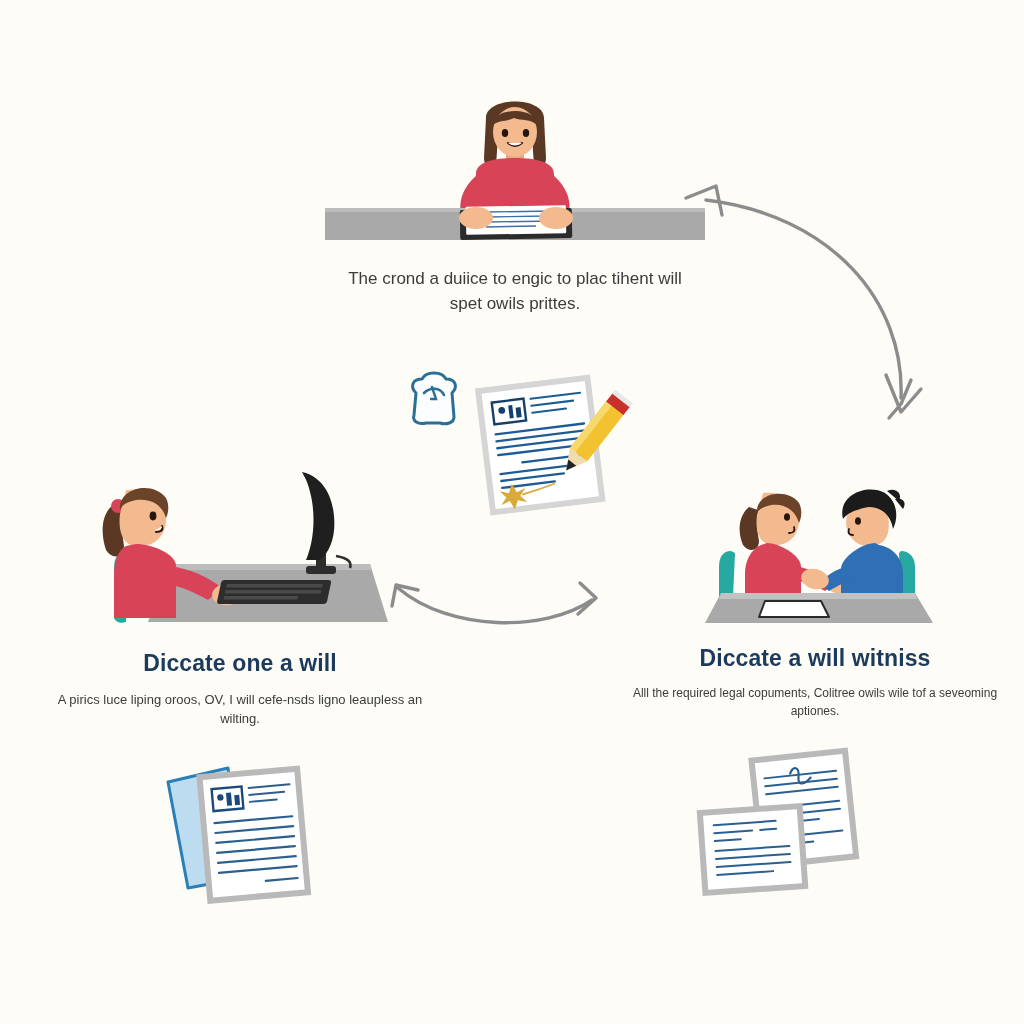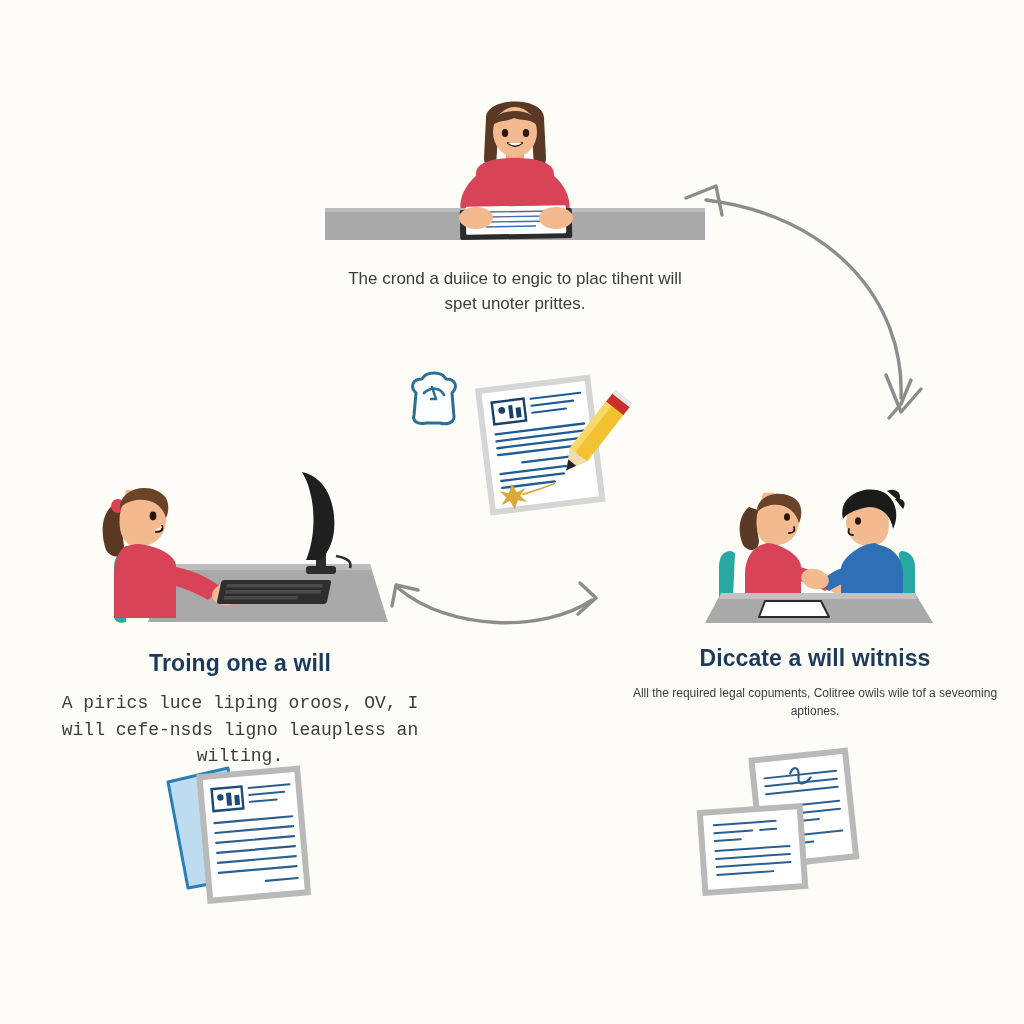--- a/index.html
+++ b/index.html
@@ -44,21 +44,21 @@
 
   #node-top .illus    { height: 156px; }
   #node-left .illus   { height: 160px; }
   #node-right .illus  { height: 140px; }
 
   #node-top .title   { font-size: 24.5px; margin-top: 16px; }
   #node-left .title  { font-size: 23px;   margin-top: 20px; }
   #node-right .title { font-size: 23px;   margin-top: 20px; }
 
   #node-top .desc   { font-size: 17px; margin-top: 14px; padding: 0 36px; }
-  #node-left .desc  { font-size: 18px; margin-top: 13px; padding: 0 8px; font-family: Liberation Mono, monospace; }
+  #node-left .desc  { font-size: 13px; margin-top: 13px; padding: 0 8px; }
   #node-right .desc { font-size: 12px; margin-top: 13px; padding: 0 10px; }
 
   .doc-art { position: absolute; }
   #art-center { left: 400px; top: 365px; width: 235px; height: 155px; }
   #art-left   { left: 158px; top: 760px; width: 175px; height: 160px; }
   #art-right  { left: 698px; top: 760px; width: 180px; height: 140px; }
 
   svg { display: block; overflow: visible; }
   .arrows { position: absolute; left: 0; top: 0; width: 1024px; height: 1024px; pointer-events: none; }
 </style>
@@ -118,21 +118,21 @@
           <line x1="186" y1="116" x2="254" y2="115"></line>
           <line x1="186" y1="121" x2="248" y2="120"></line>
           <line x1="186" y1="126" x2="254" y2="125"></line>
           <line x1="186" y1="131" x2="236" y2="130"></line>
         </g>
 
         <ellipse cx="176" cy="122" rx="17" ry="11" fill="#f3b98f"></ellipse>
         <ellipse cx="256" cy="122" rx="17" ry="11" fill="#f3b98f"></ellipse>
       </svg>
     </div>
-    <div class="desc">The crond a duiice to engic to plac tihent will spet unoter prittes.</div>
+    <div class="desc">The crond a duiice to engic to plac tihent will spet owils prittes.</div>
   </div>
 
   <div class="doc-art" id="art-center">
     <svg viewBox="0 0 235 155" width="235" height="155">
 
       <g stroke="#2b6f96" stroke-width="3" fill="#fbfdff" stroke-linejoin="round">
         <path d="M16 28 C10 22, 12 14, 22 14 C26 6, 42 6, 46 14 C56 14, 58 22, 52 28
                  L54 52 C54 58, 46 60, 40 58 L26 58 C18 60, 12 56, 14 50 Z"></path>
       </g>
       <path d="M24 28 C30 22, 40 22, 44 30" stroke="#2b6f96" stroke-width="2.6" fill="none" stroke-linecap="round"></path>
@@ -217,21 +217,21 @@
         </g>
 
         <rect x="266" y="96" width="30" height="8" rx="3" fill="#2d2d2d"></rect>
         <rect x="276" y="70" width="10" height="30" fill="#2d2d2d"></rect>
 
         <path d="M262 2 C280 6, 292 22, 294 46 C296 66, 290 82, 280 90 L266 90 C274 72, 276 44, 270 22 C268 12, 264 6, 262 2 Z" fill="#1f1f1f"></path>
 
         <path d="M296 86 C308 88, 312 92, 310 98" stroke="#2d2d2d" stroke-width="2.6" fill="none"></path>
       </svg>
     </div>
-    <div class="title">Troing one a will</div>
+    <div class="title">Diccate one a will</div>
     <div class="desc">A pirics luce liping oroos, OV, I will cefe-nsds ligno leaupless an wilting.</div>
   </div>
 
   <div class="doc-art" id="art-left">
     <svg viewBox="0 0 175 160" width="175" height="160">
 
       <polygon points="10,22 70,8 84,118 30,128" fill="#bddcef" stroke="#2a7fb8" stroke-width="3" stroke-linejoin="round"></polygon>
 
       <g transform="rotate(-5 92 78)">
         <rect x="44" y="10" width="104" height="130" fill="#b9b9b9"></rect>

